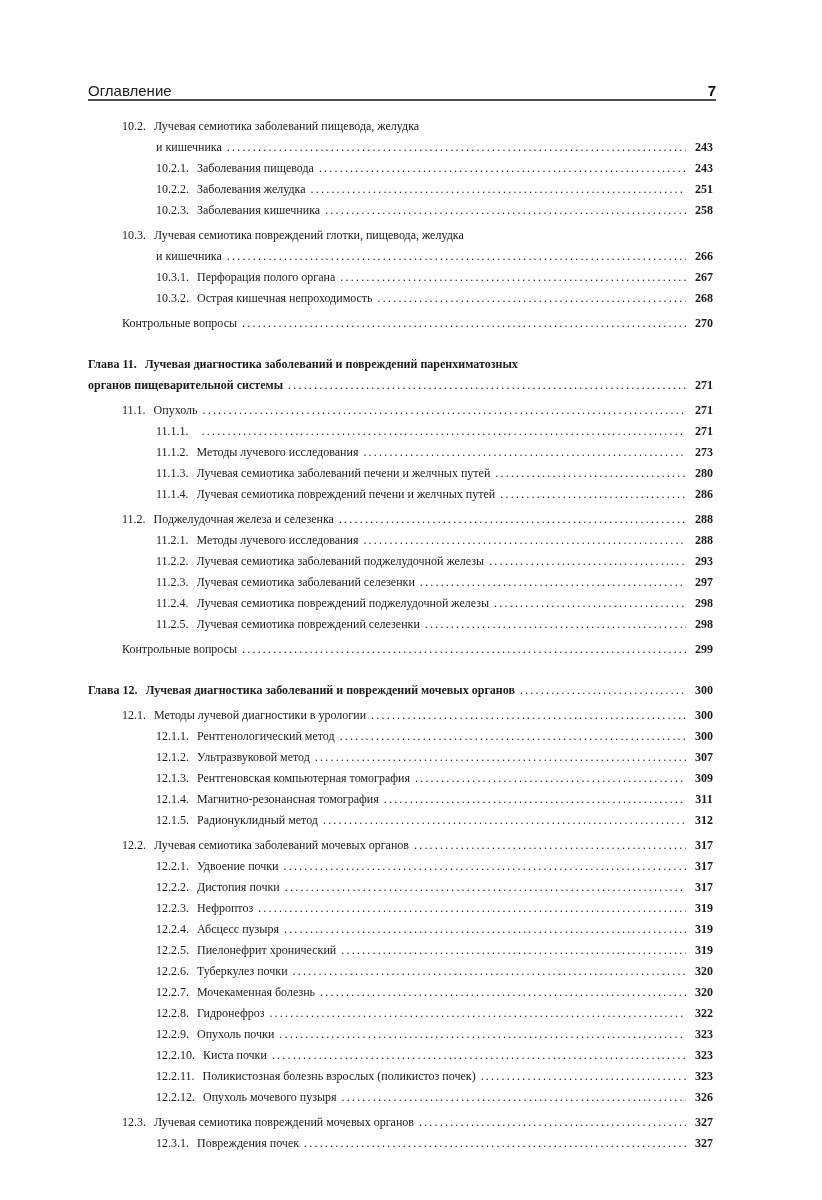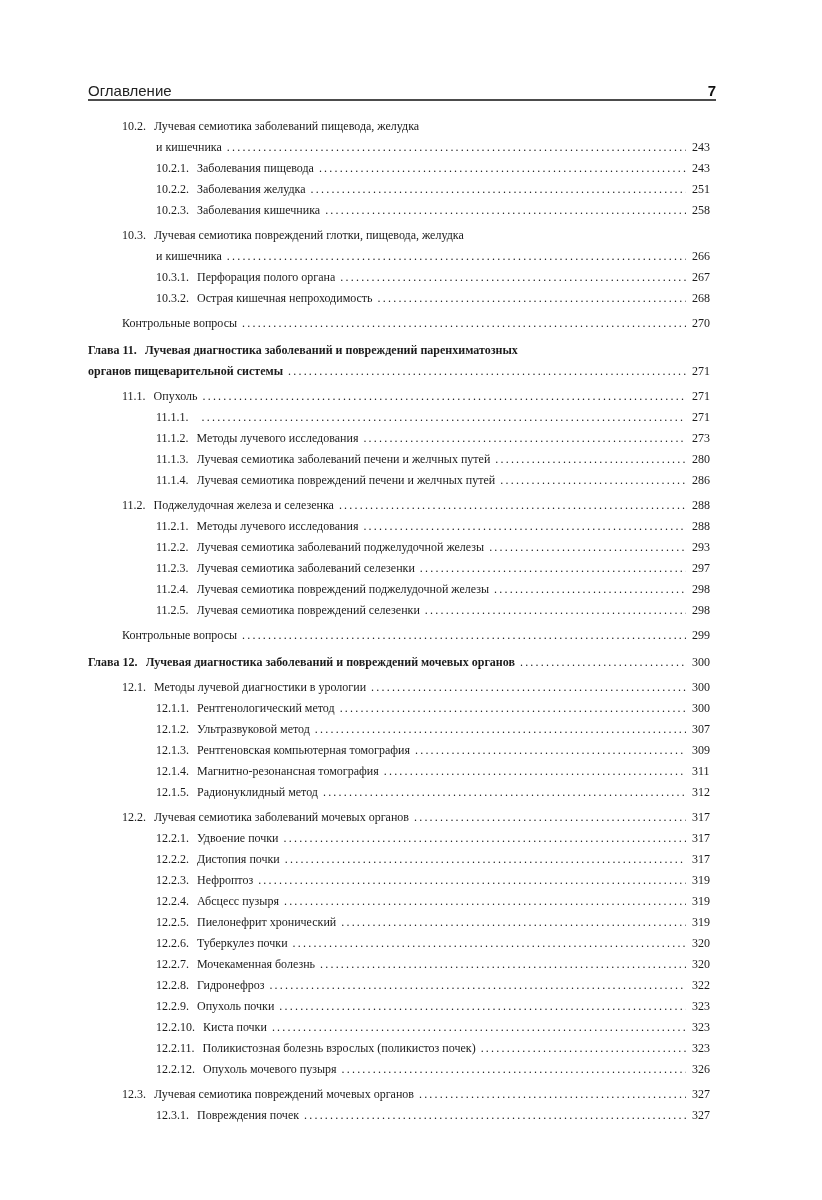--- a/index.html
+++ b/index.html
@@ -31,37 +31,37 @@
   .toc-row{
     display:flex;
     align-items:flex-end;
     font-size:12px;
     line-height:21px;
     white-space:nowrap;
   }
   .toc-row.lvl1{padding-left:34px;}
   .toc-row.lvl2{padding-left:68px;}
   .toc-row.gap-group{margin-top:4px;}
-  .toc-row.gap-chapter{margin-top:6px;}
+  .toc-row.gap-chapter{margin-top:20px;}
   .toc-row.bold .num,
   .toc-row.bold .title{font-weight:700;}
   .num{flex:0 0 auto;margin-right:8px;}
   .title{flex:0 1 auto;overflow:hidden;}
   .leader{
     flex:1 1 0;
     min-width:10px;
     overflow:hidden;
     margin:0 6px 0 5px;
     color:#1b1b1b;
   }
   .leader::after{
     content:"....................................................................................................................................";
     letter-spacing:2.2px;
   }
-  .pagenum{flex:0 0 auto;text-align:left;min-width:24px;}
+  .pagenum{flex:0 0 auto;text-align:center;min-width:24px;font-weight:bold;}
 </style>
 </head>
 <body>
 
 <div class="page">
 
   <header class="running-head">
     <span class="rh-title">Оглавление</span>
     <span class="rh-page">7</span>
   </header>

